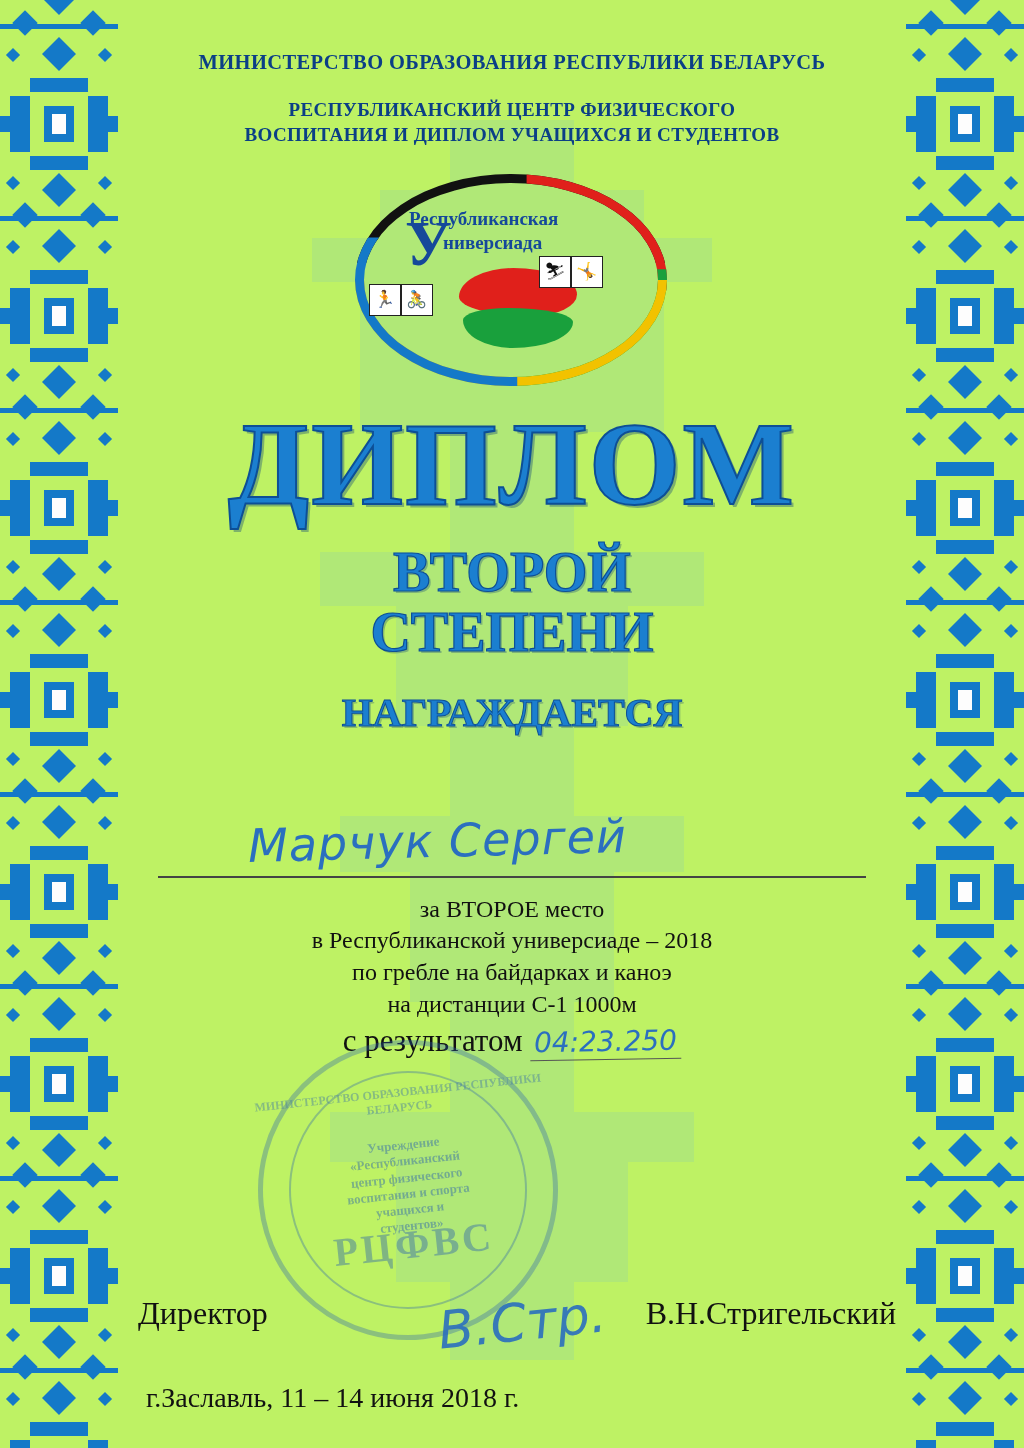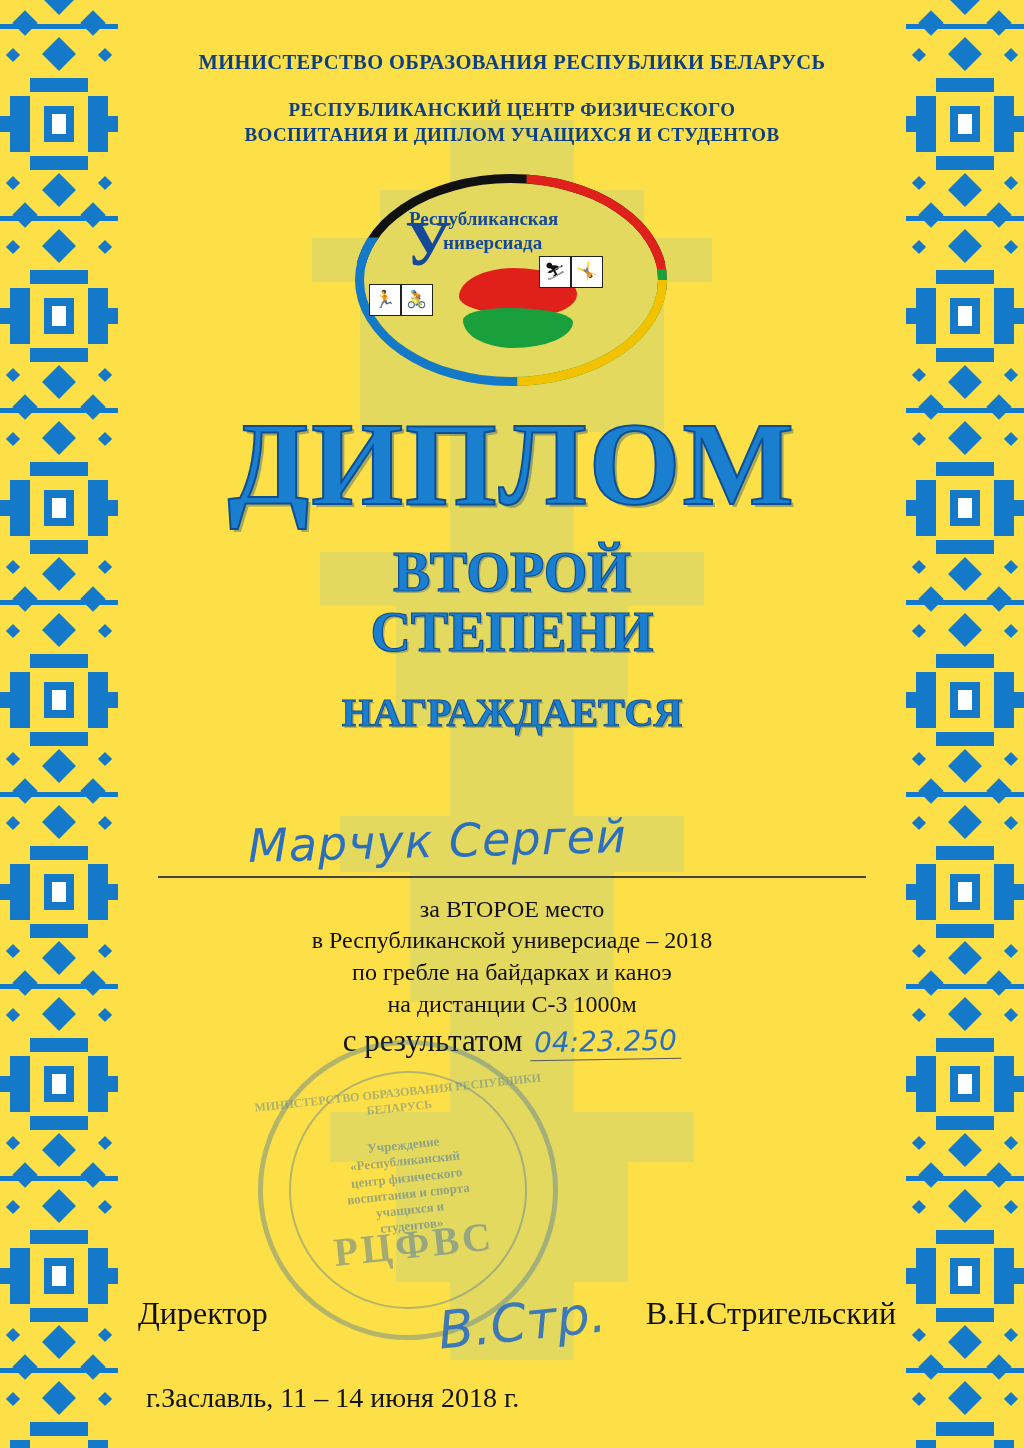--- a/index.html
+++ b/index.html
@@ -6,21 +6,21 @@
   body{
     width:1024px;height:1448px;
     background:#ffffff;
     font-family:"Liberation Serif", serif;
     overflow:hidden;
     position:relative;
   }
   
   .page{
     position:absolute;inset:0;
-    background:#fde047;
+    background:#bef264;
   }
 
   
   .border-strip{
     position:absolute;
     top:0;bottom:0;
     width:118px;
     overflow:hidden;
   }
   .border-strip.left{left:0;}
@@ -689,21 +689,21 @@
 
     <div class="name-wrap">
       <div class="handwritten-name">Марчук   Сергей</div>
       <div class="rule"></div>
     </div>
 
     <div class="body-lines">
       <div>за ВТОРОЕ место</div>
       <div>в Республиканской универсиаде – 2018</div>
       <div>по гребле на байдарках и каноэ</div>
-      <div>на дистанции С-3 1000м</div>
+      <div>на дистанции С-1 1000м</div>
     </div>
 
     <div class="result-line">
       <span>с результатом</span>
       <span class="result-val">04:23.250</span>
     </div>
 
     <div class="stamp">
       <div class="stamp-arc">МИНИСТЕРСТВО ОБРАЗОВАНИЯ РЕСПУБЛИКИ БЕЛАРУСЬ</div>
       <div class="stamp-inner">Учреждение «Республиканский центр физического воспитания и спорта учащихся и студентов»</div>

